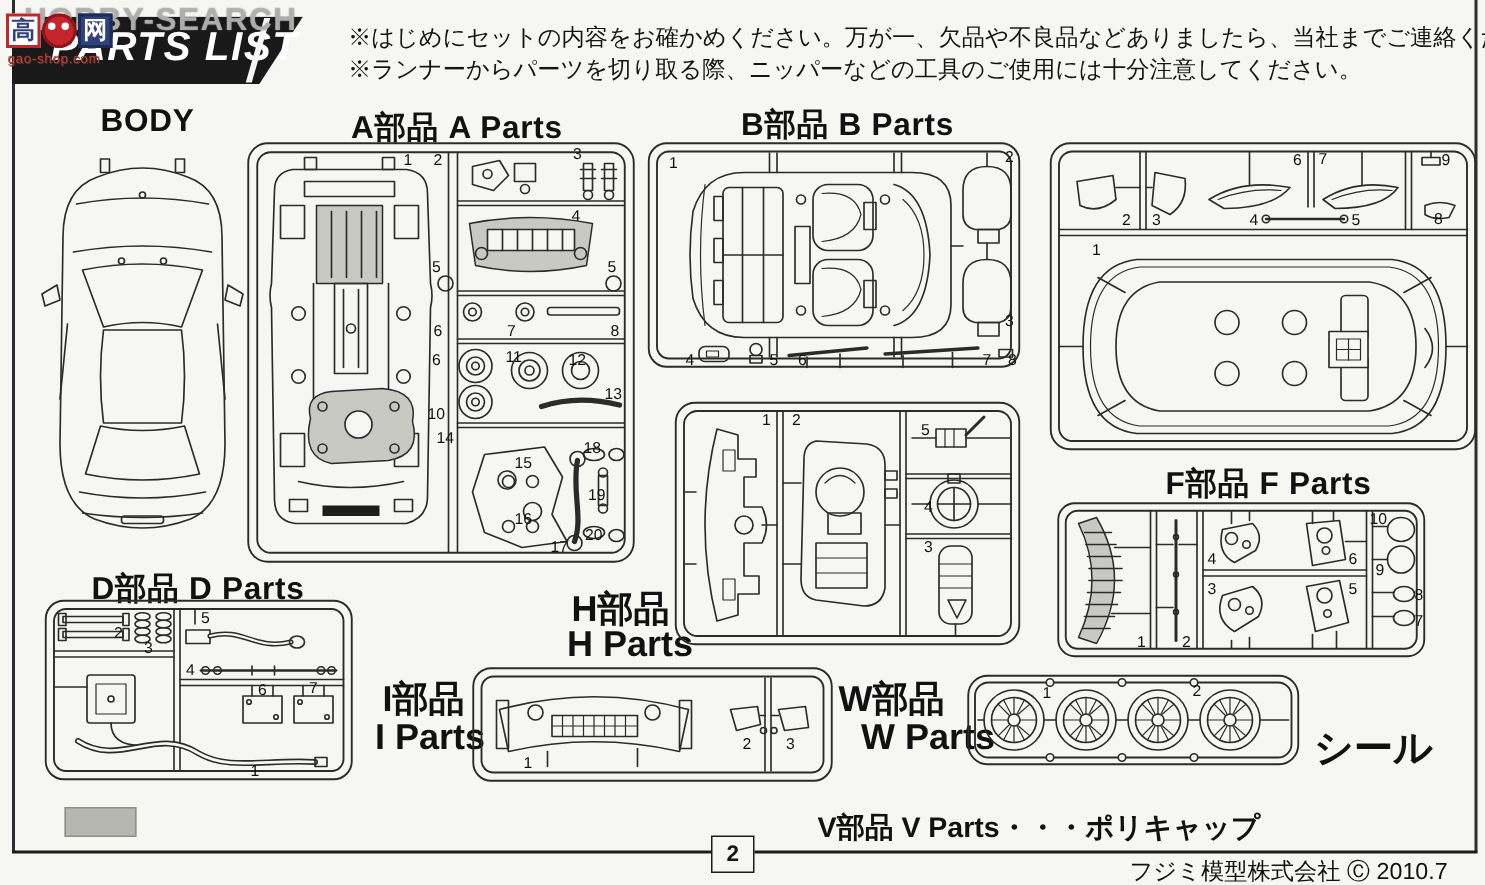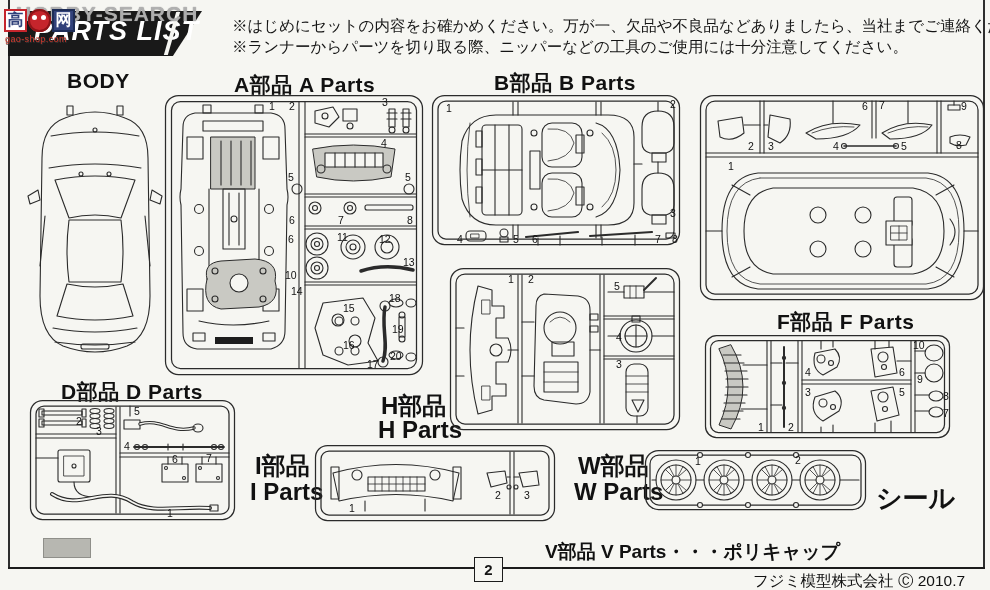--- a/index.html
+++ b/index.html
@@ -77,21 +77,21 @@
 
   <div class="lbl big" style="left:67px;top:69px">BODY</div>
   <div class="lbl big" style="left:234px;top:71px">A部品  A Parts</div>
   <div class="lbl big" style="left:494px;top:69px">B部品  B Parts</div>
   <div class="lbl big" style="left:61px;top:378px">D部品  D Parts</div>
   <div class="lbl big" style="left:777px;top:308px">F部品  F Parts</div>
   <div class="lbl mid" style="left:381px;top:390px">H部品</div>
   <div class="lbl mid" style="left:378px;top:416px">H Parts</div>
   <div class="lbl mid" style="left:255px;top:450px">I部品</div>
   <div class="lbl mid" style="left:250px;top:478px">I Parts</div>
-  <div class="lbl mid" style="left:578px;top:450px">W部品</div>
+  <div class="lbl mid" style="left:559px;top:450px">W部品</div>
   <div class="lbl mid" style="left:574px;top:478px">W Parts</div>
   <div class="lbl pv" style="left:876px;top:481px;font-size:26px">シール</div>
   <div class="lbl pv" style="left:545px;top:539px">V部品 V Parts・・・ポリキャップ</div>
   <div class="swatch"></div>
 
   <svg style="left:15px;top:96px" width="160" height="272" viewBox="0 0 160 272">
     <g class="ln">
       <rect x="52" y="10" width="6" height="9"></rect>
         <rect x="102" y="10" width="6" height="9"></rect>
       <path d="M27 62 Q27 30 50 22 Q65 16 80 16 Q95 16 110 22 Q133 30 133 62 L135 200 Q135 240 112 250 Q96 256 80 256 Q64 256 48 250 Q25 240 25 200 Z"></path>

